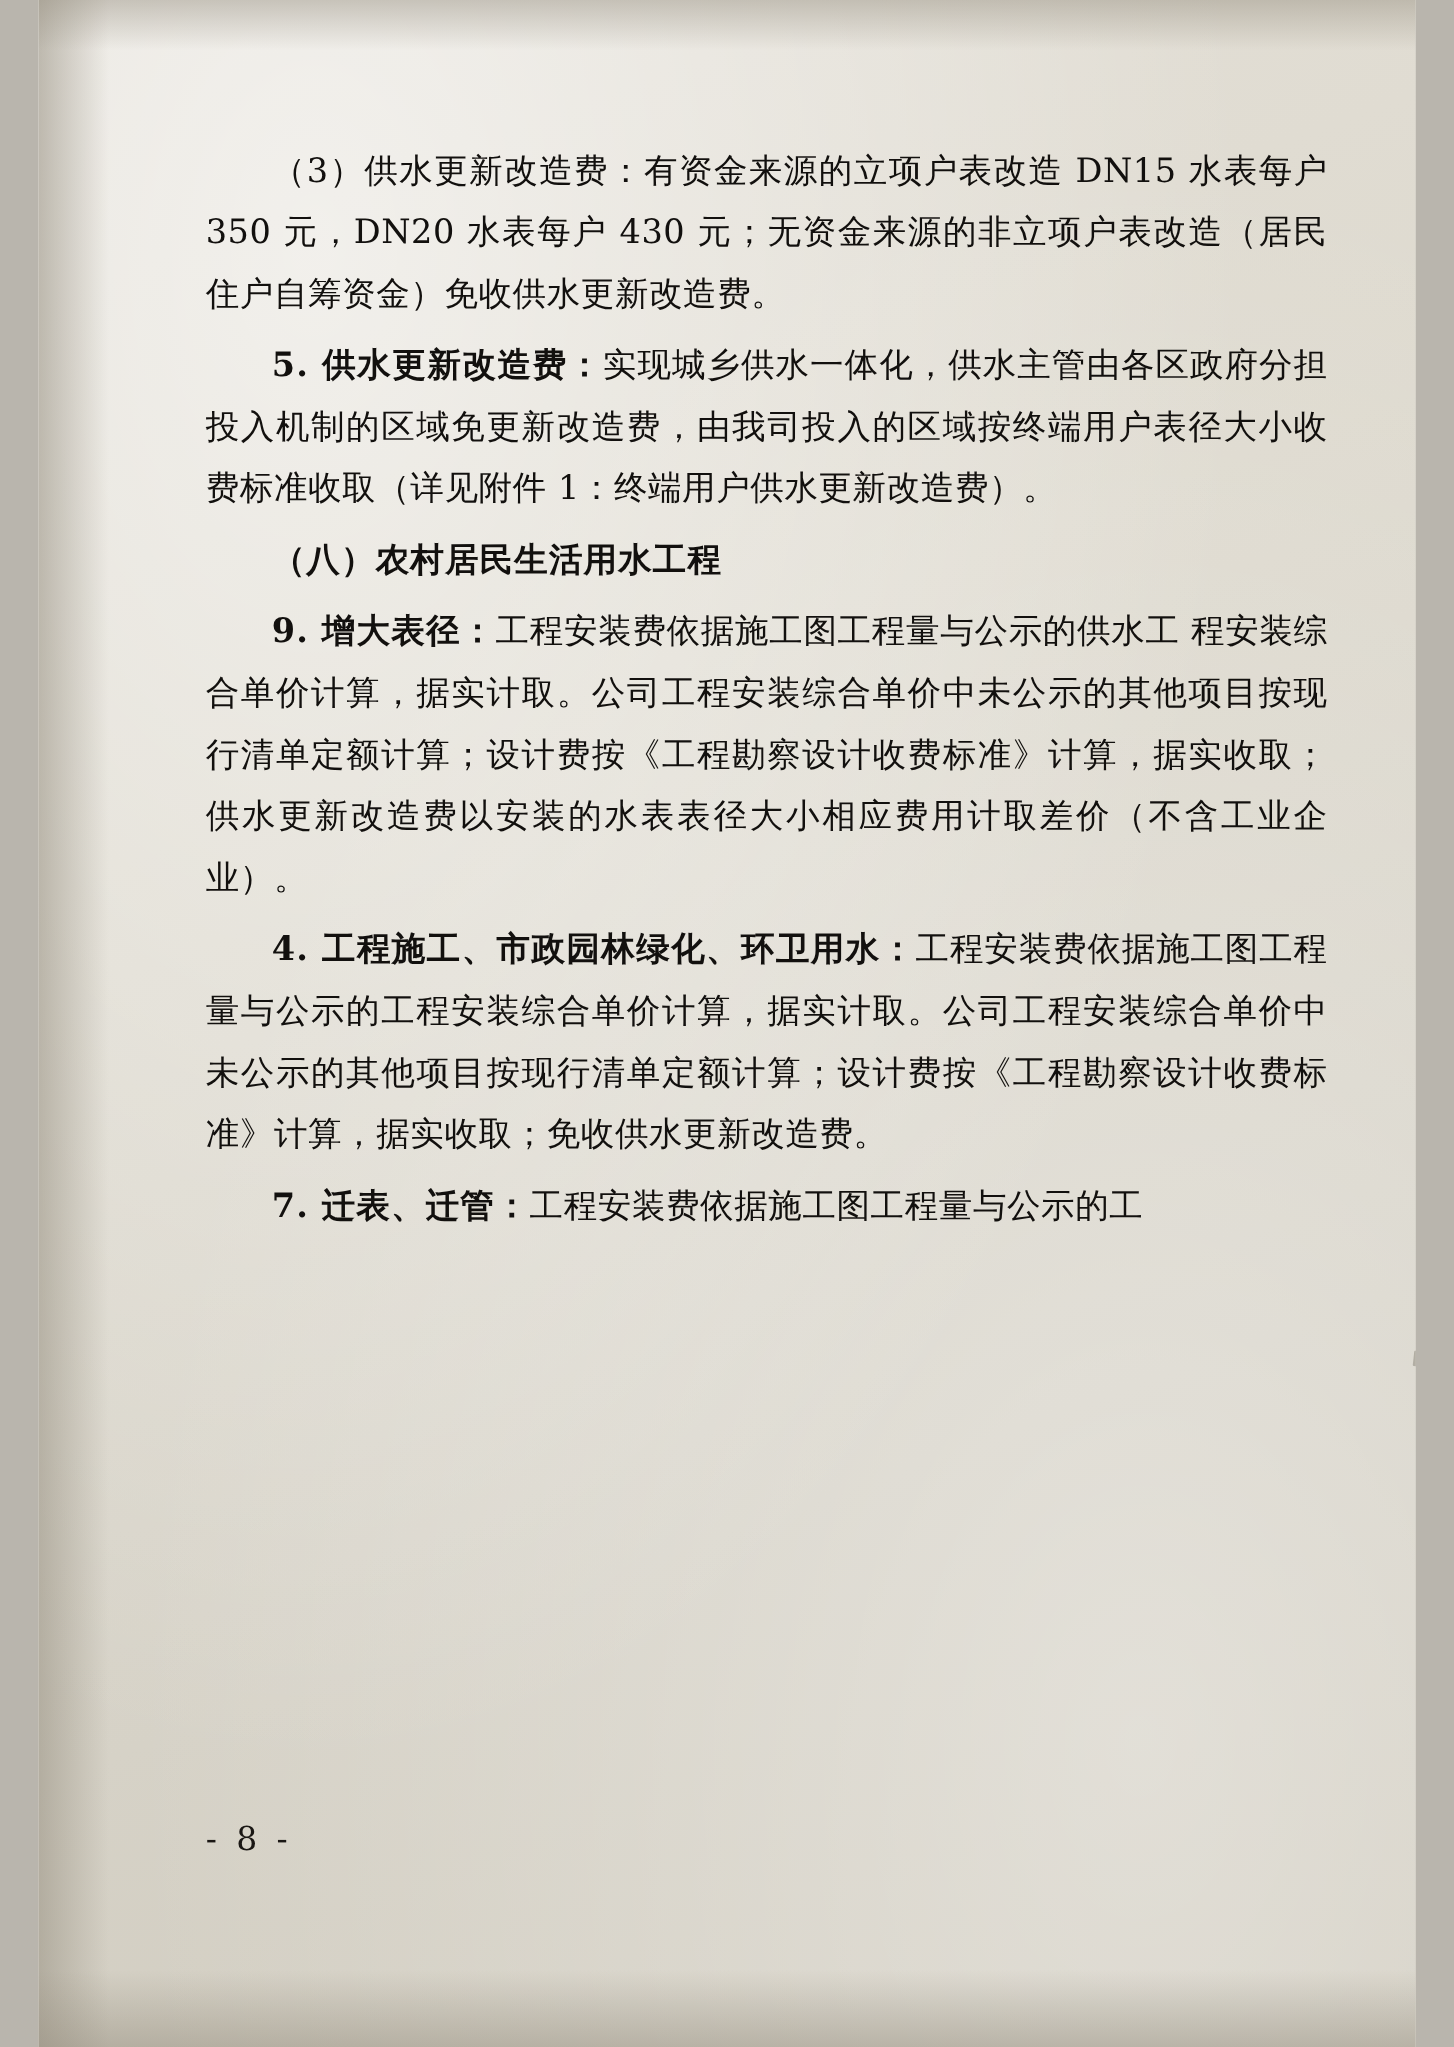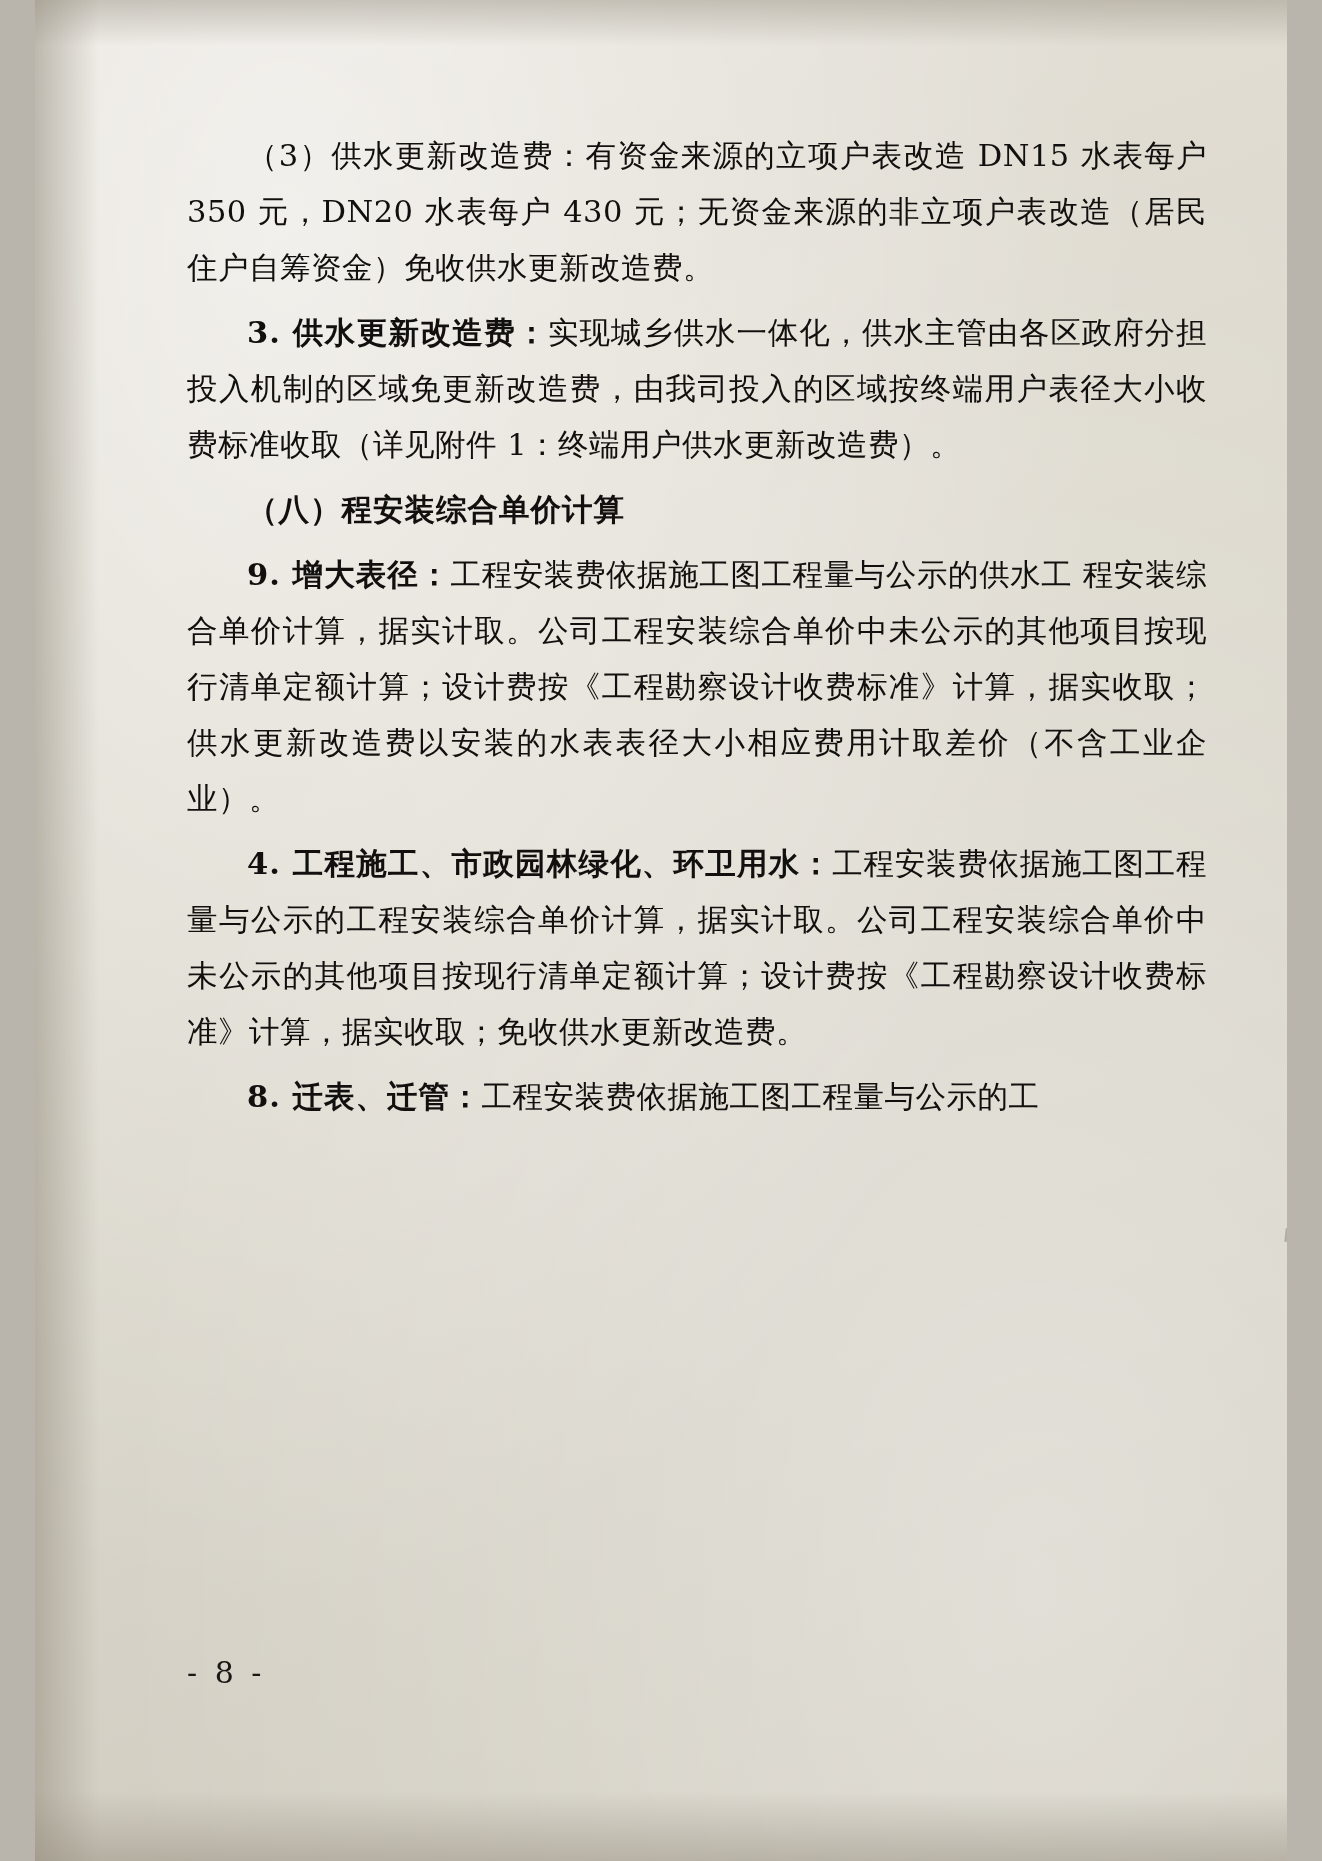--- a/index.html
+++ b/index.html
@@ -102,35 +102,35 @@
   <div class="speck s4"></div>
 
   <div class="content">
 
     <p class="para indent">（3）供水更新改造费：有资金来源的立项户表改造 DN15 水表每户 350 元，DN20 水表每户 430 元；无资金来源的非立项户表改造（居民住户自筹资金）免收供水更新改造费。</p>
 
 
 
 
     <p class="para indent">
-      <span class="b">3. 供水更新改造费：</span><span>实现城乡供水一体化，供水主管由各区政府分担投入机制的区域免更新改造费，由我司投入的区域按终端用户表径大小收费标准收取（详见附件 1：终端用户供水更新改造费）。</span>
+      <span class="b">5. 供水更新改造费：</span><span>实现城乡供水一体化，供水主管由各区政府分担投入机制的区域免更新改造费，由我司投入的区域按终端用户表径大小收费标准收取（详见附件 1：终端用户供水更新改造费）。</span>
     </p>
 
     <p class="para indent">
-      <span class="b">（八）程安装综合单价计算</span>
+      <span class="b">（八）农村居民生活用水工程</span>
     </p>
 
     <p class="para indent">
       <span class="b">9. 增大表径：</span><span>工程安装费依据施工图工程量与公示的供水工 程安装综合单价计算，据实计取。公司工程安装综合单价中未公示的其他项目按现行清单定额计算；设计费按《工程勘察设计收费标准》计算，据实收取；供水更新改造费以安装的水表表径大小相应费用计取差价（不含工业企业）。</span>
     </p>
 
     <p class="para indent">
       <span class="b">4. 工程施工、市政园林绿化、环卫用水：</span><span>工程安装费依据施工图工程量与公示的工程安装综合单价计算，据实计取。公司工程安装综合单价中未公示的其他项目按现行清单定额计算；设计费按《工程勘察设计收费标准》计算，据实收取；免收供水更新改造费。</span>
     </p>
 
     <p class="para indent">
-      <span class="b">8. 迁表、迁管：</span><span>工程安装费依据施工图工程量与公示的工</span>
+      <span class="b">7. 迁表、迁管：</span><span>工程安装费依据施工图工程量与公示的工</span>
     </p>
 
   </div>
 
   <div class="pagenum">- 8 -</div>
 </div>
 
 </body></html>

